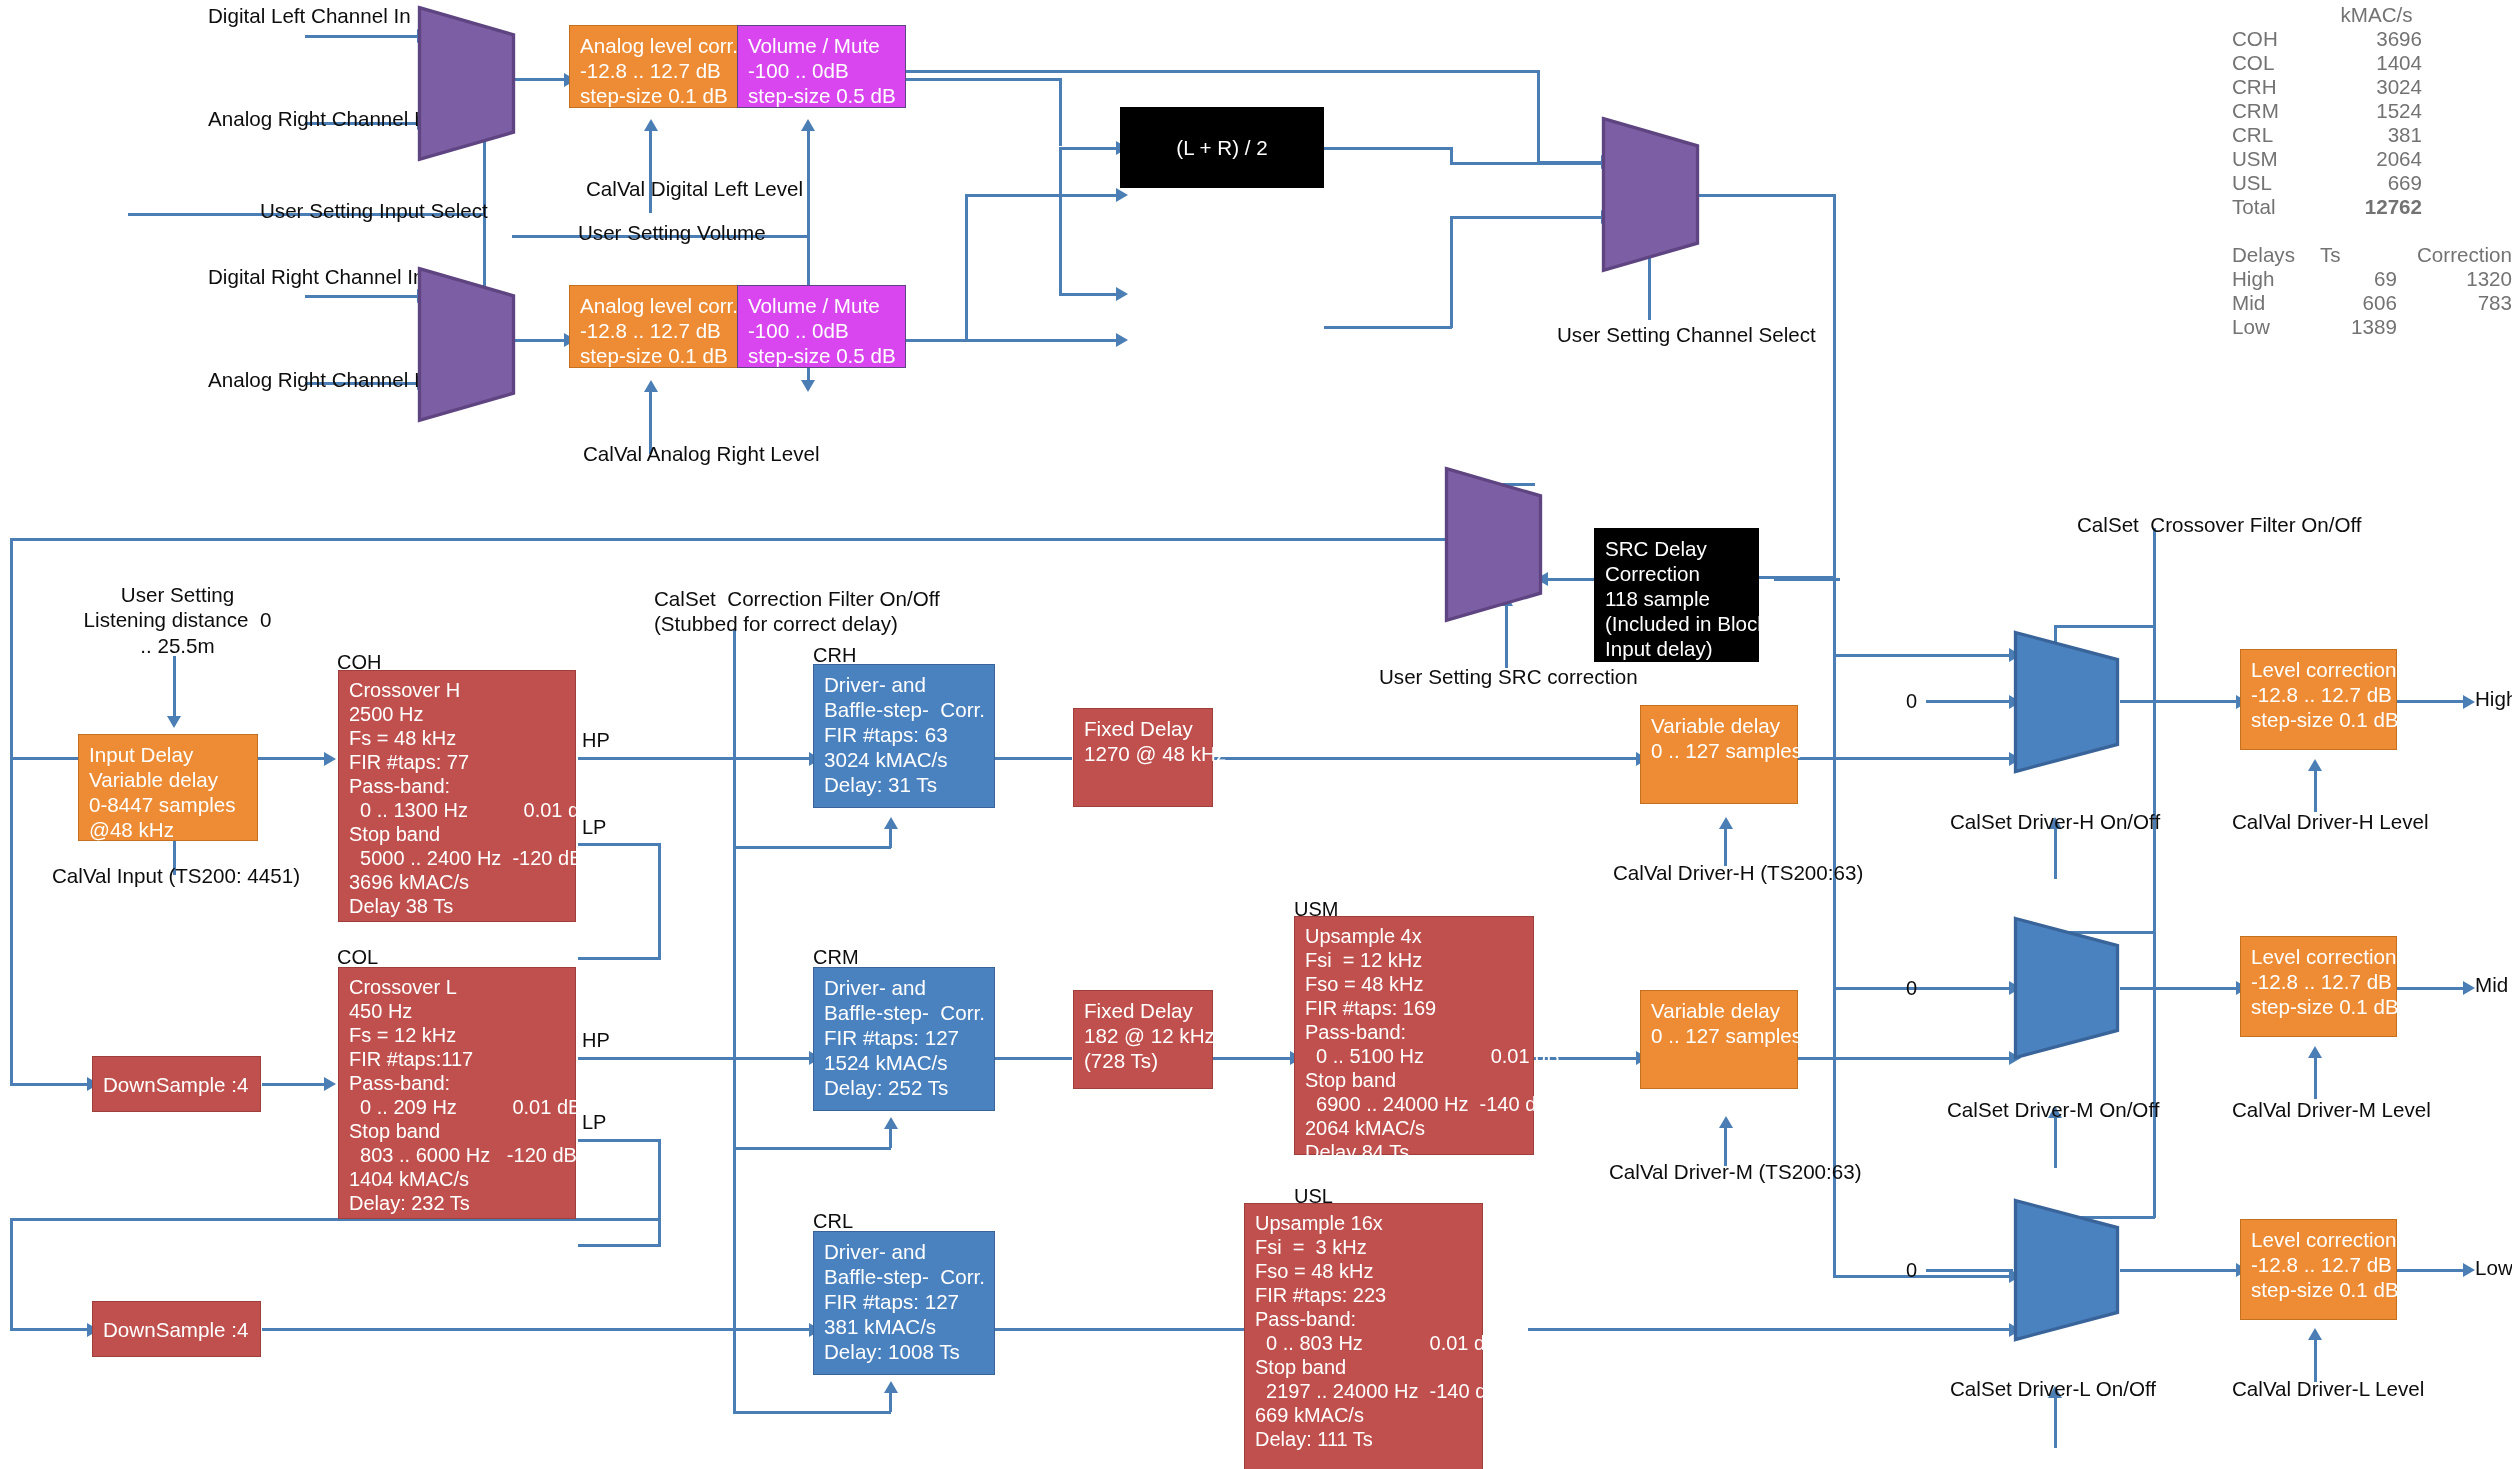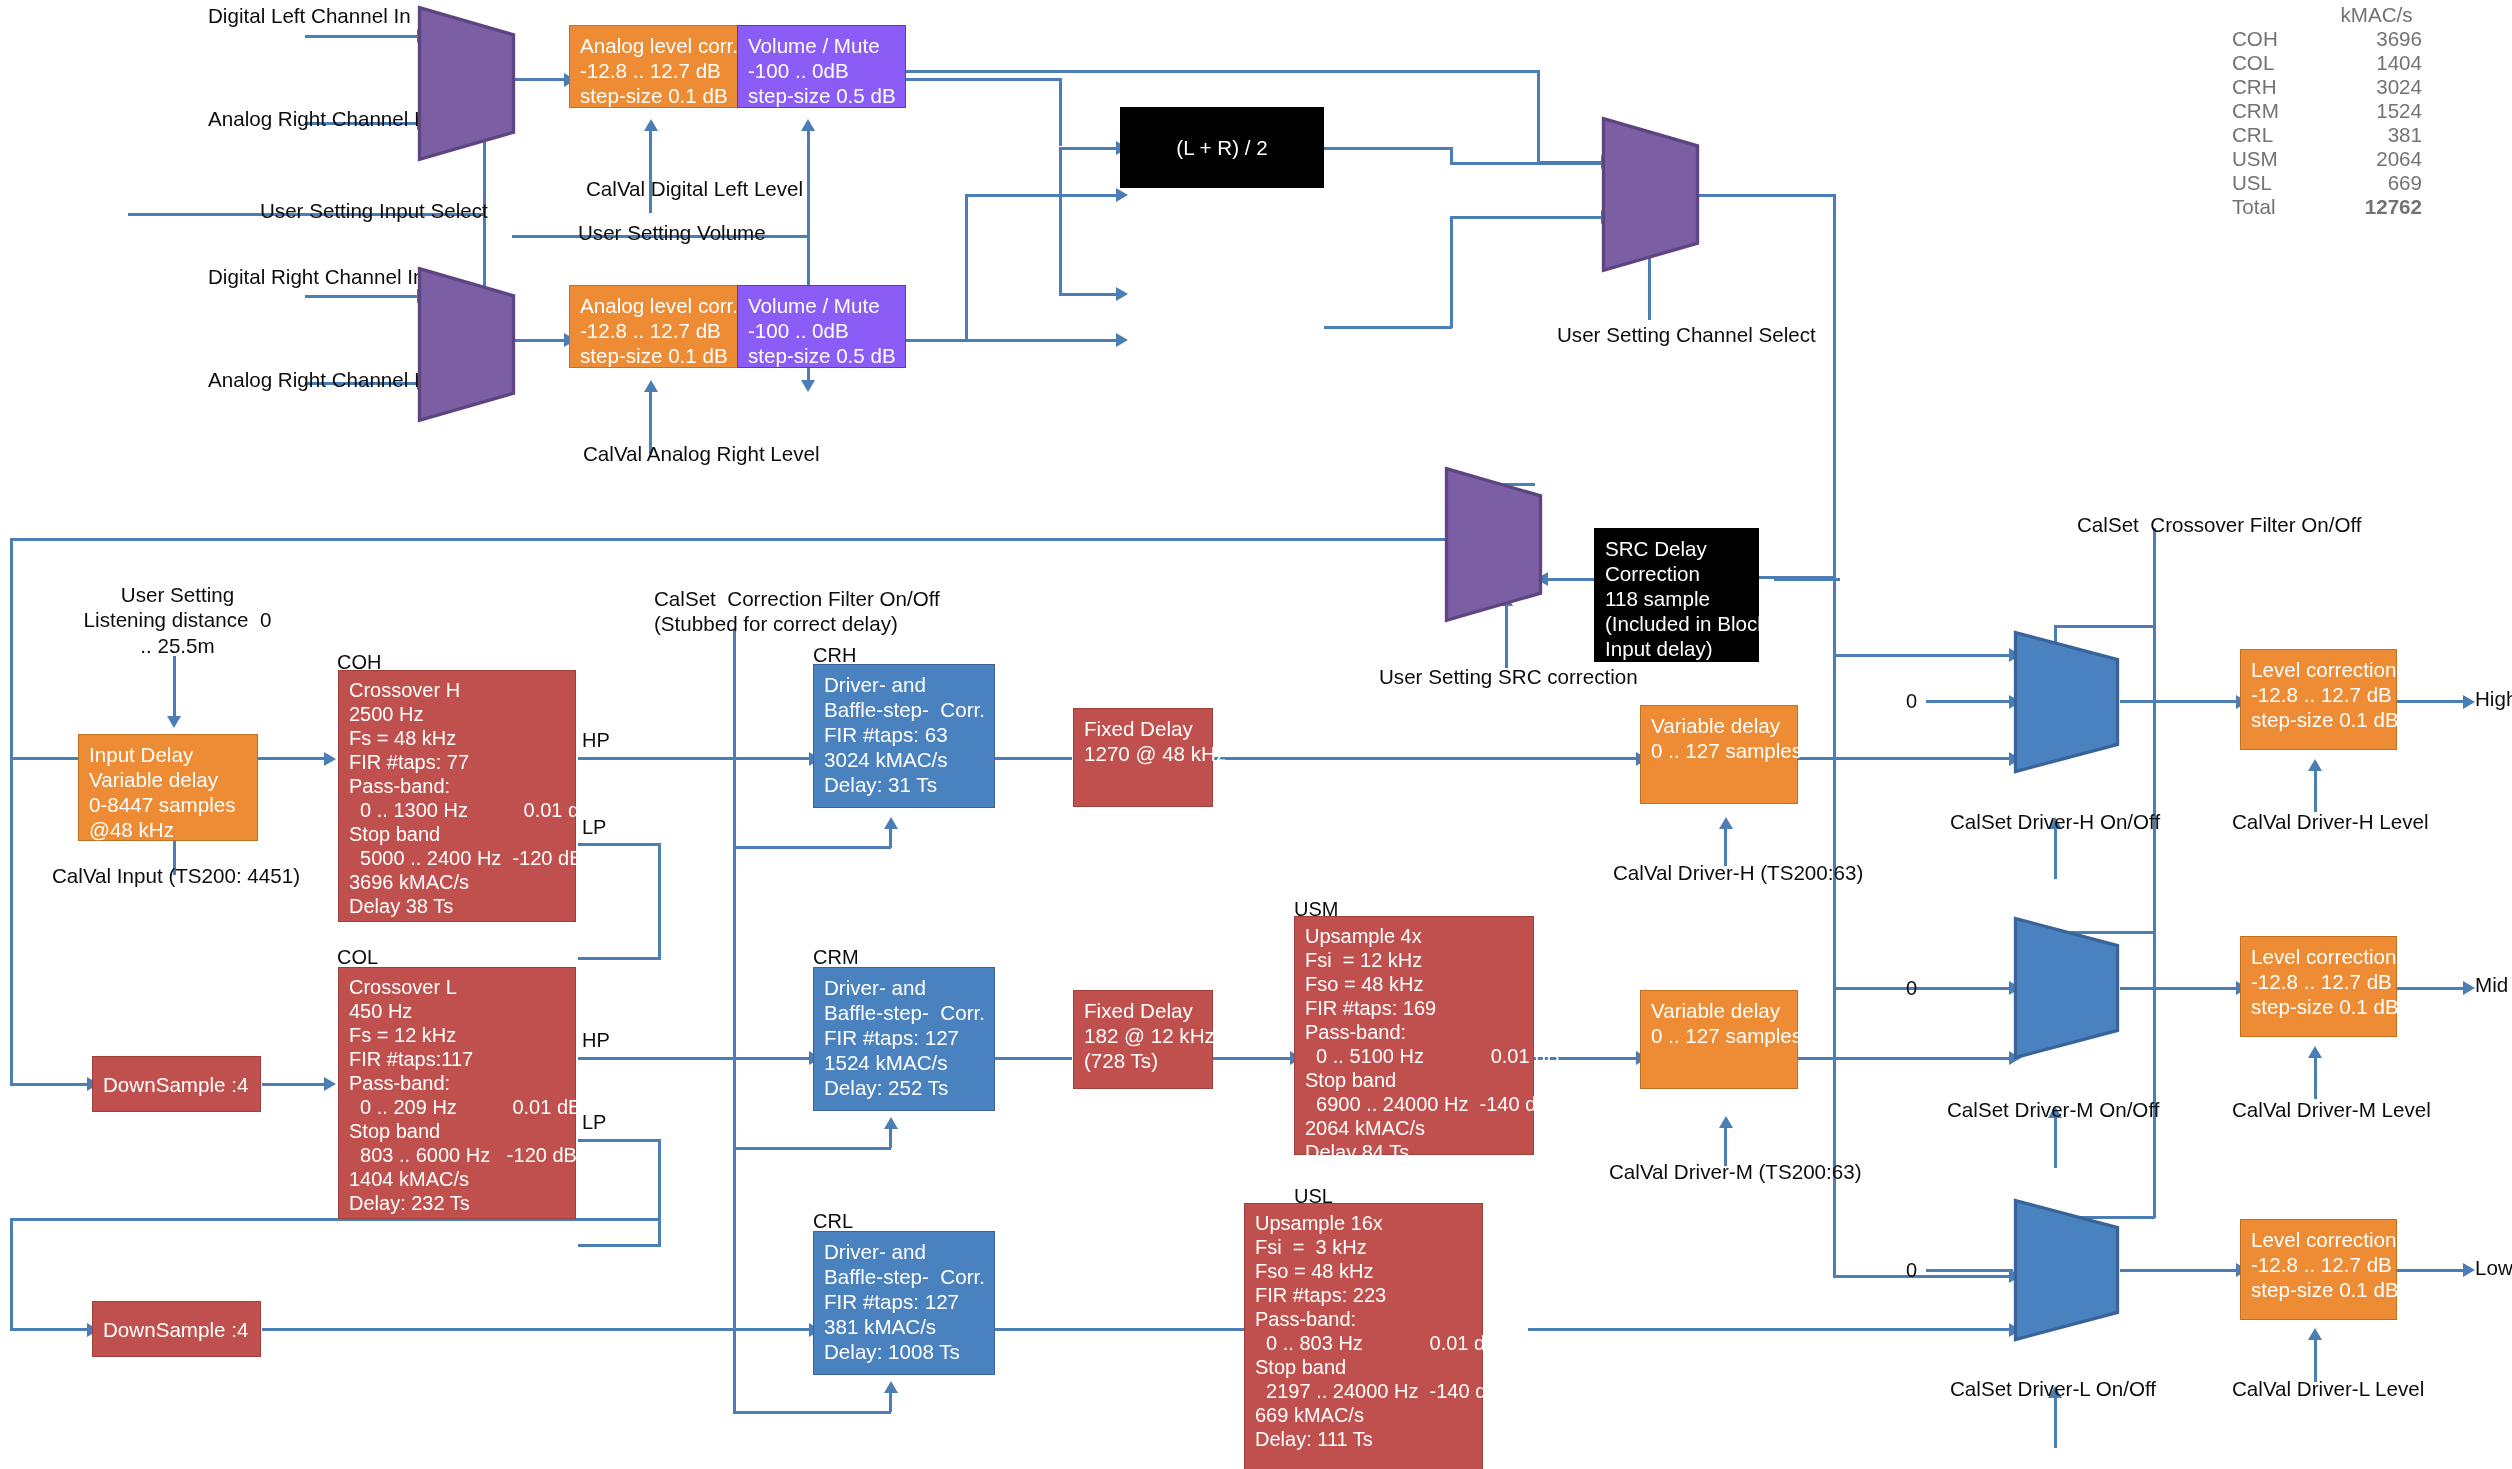--- a/index.html
+++ b/index.html
@@ -5,21 +5,21 @@
   html,body{margin:0;padding:0;background:#ffffff;}
   body{font-family:"Liberation Sans", sans-serif;}
   #canvas{position:relative;width:2512px;height:1469px;background:#fff;overflow:hidden;}
 
   .lbl{position:absolute;color:#0d0d0d;font-size:20.6px;line-height:25.6px;white-space:pre;}
   .lbl.c{text-align:center;}
 
   .blk{position:absolute;box-sizing:border-box;color:#ffffff;font-size:20.6px;line-height:25px;
        padding:7.4px 10px;white-space:pre;}
   .blk.orange{background:#ED8C34;border:1.7px solid #C4711F;}
-  .blk.purple{background:#8b5cf6;border:1.7px solid #5E4480;}
+  .blk.purple{background:#d946ef;border:1.7px solid #5E4480;}
   .blk.red{background:#C0504D;border:1.7px solid #9E3F3C;}
   .blk.blue{background:#4A81BF;border:1.7px solid #39649A;}
   .blk.black{background:#000000;border:1.7px solid #000000;}
 
   .tag{position:absolute;color:#0d0d0d;font-size:20px;line-height:21.5px;white-space:pre;}
 
   .mux{position:absolute;}
   .mux svg{display:block;overflow:visible;}
 
   .line{position:absolute;background:#4A7EB5;}
@@ -81,20 +81,46 @@
             <td class="v">669</td>
           </tr>
       <tr>
             <td class="k">Total</td>
             <td class="v bold">12762</td>
           </tr>
     </tbody>
       </table>
   </div>
 
+  <div class="stats" style="left:2232px;top:243px;">
+    <table>
+      <tbody>
+          <tr>
+        <td class="k">Delays</td>
+        <td class="v" style="text-align:left;">Ts</td>
+        <td class="v2">Correction</td>
+      </tr>
+      <tr>
+        <td class="k">High</td>
+        <td class="v">69</td>
+        <td class="v2">1320</td>
+      </tr>
+      <tr>
+        <td class="k">Mid</td>
+        <td class="v">606</td>
+        <td class="v2">783</td>
+      </tr>
+      <tr>
+        <td class="k">Low</td>
+        <td class="v">1389</td>
+        <td class="v2"></td>
+      </tr>
+    </tbody>
+      </table>
+  </div>
 
   <div class="line h" style="left:305px;top:35px;width:116px;"></div>
   <div class="arr rt" style="left:417px;top:29px;"></div>
 
   <div class="line h" style="left:305px;top:122px;width:116px;"></div>
   <div class="arr rt" style="left:417px;top:116px;"></div>
 
   <div class="line h" style="left:512px;top:78px;width:58px;"></div>
   <div class="arr rt" style="left:564px;top:73px;"></div>
 

